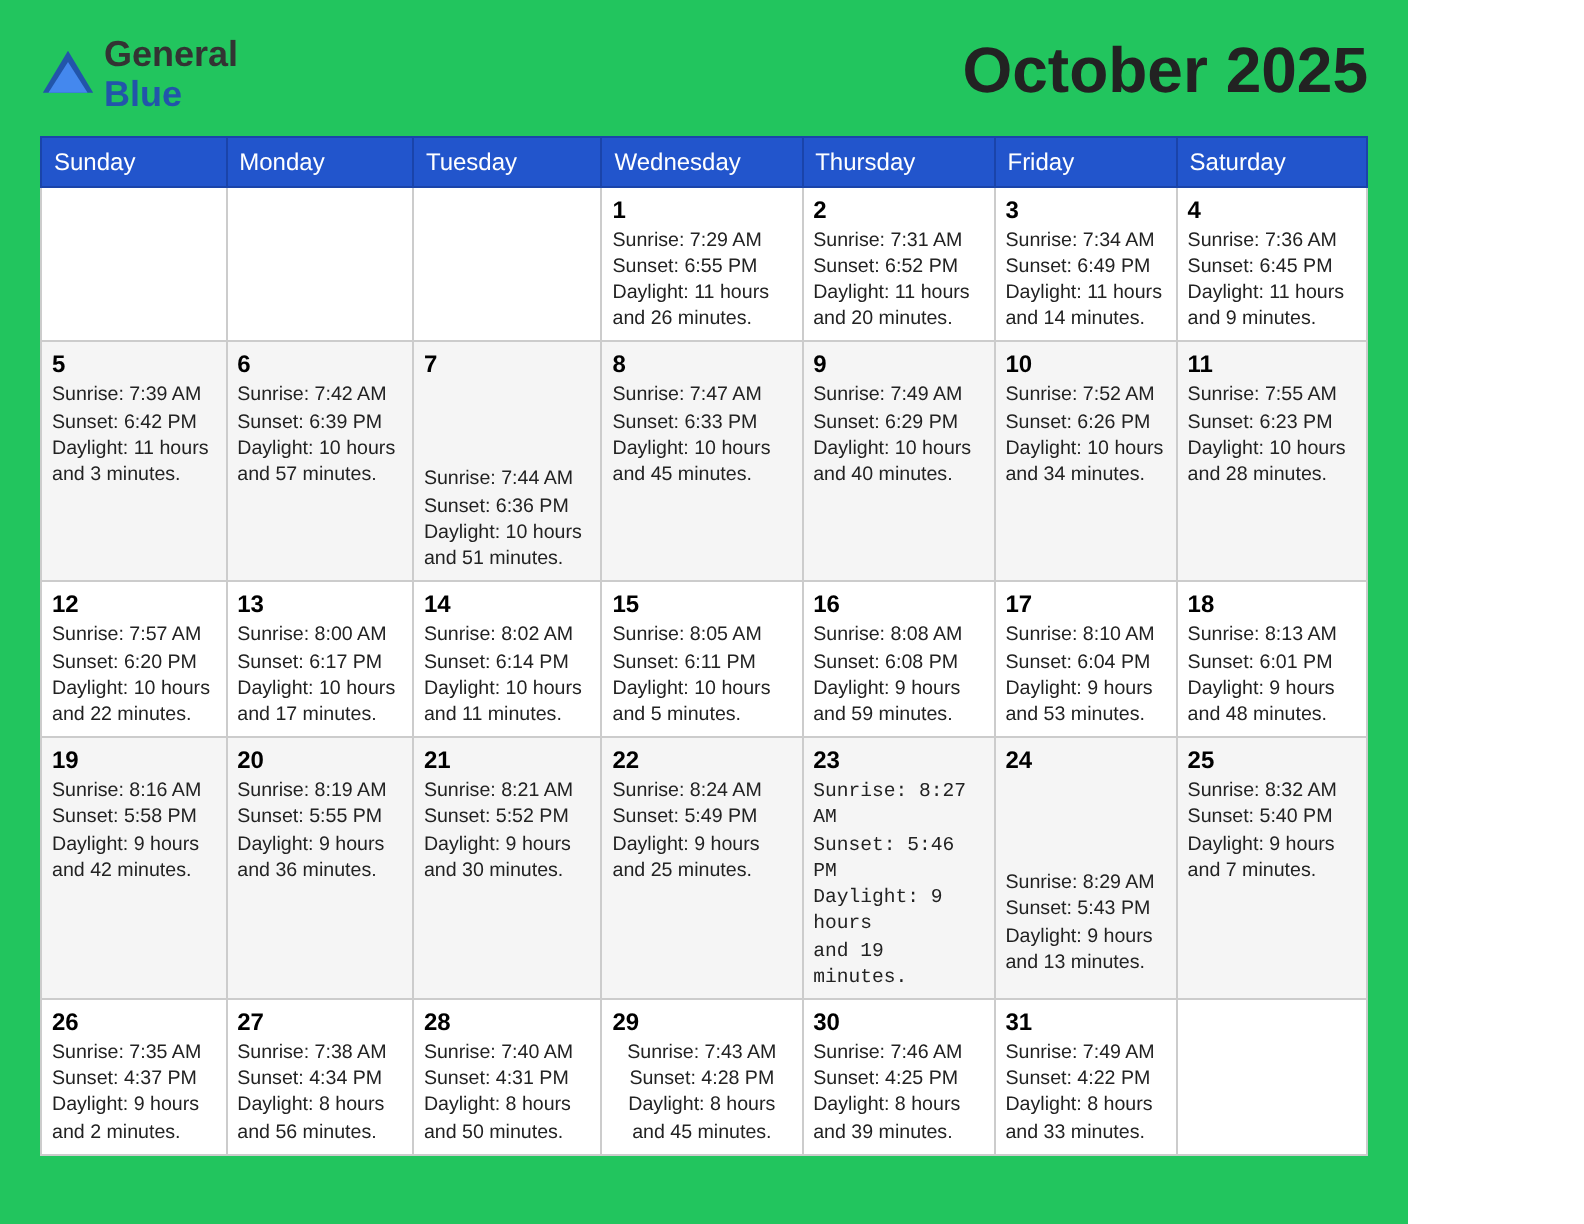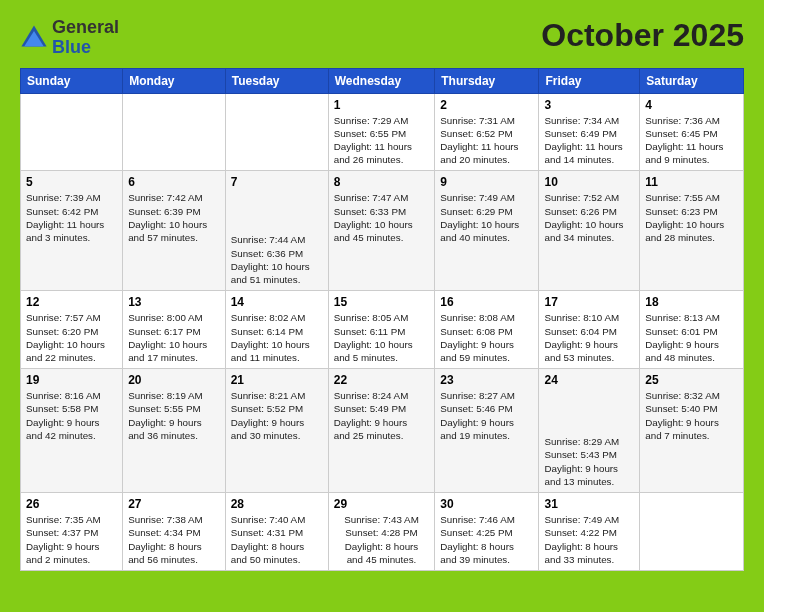--- a/index.html
+++ b/index.html
@@ -4,24 +4,24 @@
   <style>
     * { box-sizing: border-box; margin: 0; padding: 0; }
     body {
       font-family: Arial, sans-serif;
       background: #fff;
       width: 792px;
       height: 612px;
       overflow: hidden;
     }
     .page {
-      width: 764px;
+      width: 704px;
       min-height: 612px;
       padding: 18px 20px 10px 20px;
-      background: #84cc16;
+      background: #22c55e;
     }
     .header {
       display: flex;
       justify-content: space-between;
       align-items: flex-start;
       margin-bottom: 10px;
     }
     .logo {
       display: flex;
       align-items: center;
@@ -63,21 +63,21 @@
       width: 100%;
       border-collapse: collapse;
       font-size: 10.5px;
     }
     .calendar th {
       background: #2255cc;
       color: #fff;
       text-align: left;
       padding: 5px 6px;
       font-size: 12px;
-      font-weight: bold;
+      font-weight: normal;
       border: 1px solid #1a44aa;
     }
     .calendar td {
       vertical-align: top;
       border: 1px solid #ccc;
       padding: 4px 5px;
       width: 113px;
       min-height: 80px;
       background: #fff;
     }
@@ -291,21 +291,21 @@
           </td>
           <td>
             <span class="day-num">22</span>
             <div class="day-info" style="white-space: pre-line;">Sunrise: 8:24 AM
 Sunset: 5:49 PM
 Daylight: 9 hours
 and 25 minutes.</div>
           </td>
           <td>
             <span class="day-num">23</span>
-            <div class="day-info" style="white-space: pre-line;">Sunrise: 8:27 AM
+            <div class="day-info" style="white-space: pre-line; font-family: Liberation Mono, monospace;">Sunrise: 8:27 AM
 Sunset: 5:46 PM
 Daylight: 9 hours
 and 19 minutes.</div>
           </td>
           <td>
             <span class="day-num">24</span>
             <div class="day-info" style="white-space: pre-line; margin-top: 48px;">Sunrise: 8:29 AM
 Sunset: 5:43 PM
 Daylight: 9 hours
 and 13 minutes.</div>

